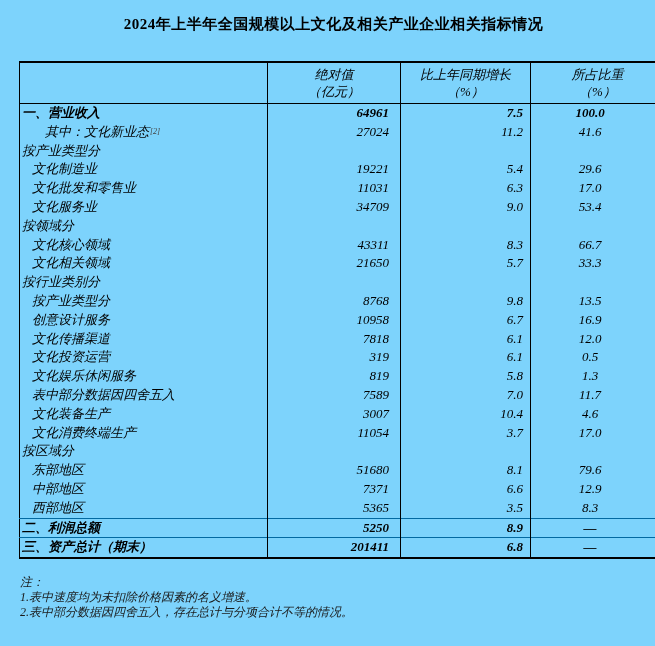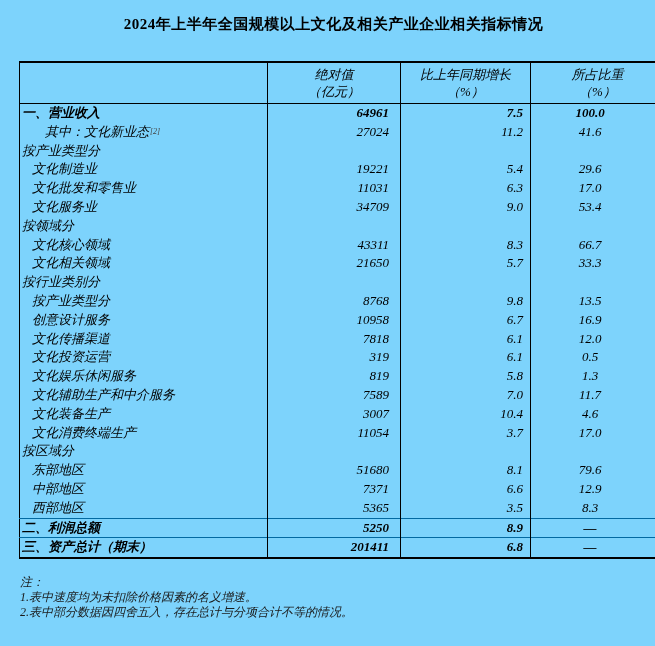--- a/index.html
+++ b/index.html
@@ -196,21 +196,21 @@
       <td class="c-num n-growth">6.1</td>
       <td class="c-num n-share">0.5</td>
     </tr>
         <tr>
       <td class="c-label ind1"><span class="lbl">文化娱乐休闲服务</span><span class="sup"></span></td>
       <td class="c-num n-abs">819</td>
       <td class="c-num n-growth">5.8</td>
       <td class="c-num n-share">1.3</td>
     </tr>
         <tr>
-      <td class="c-label ind1"><span class="lbl">文化辅助生产和中介服务</span><span class="sup"></span></td>
+      <td class="c-label ind1"><span class="lbl">表中部分数据因四舍五入</span><span class="sup"></span></td>
       <td class="c-num n-abs">7589</td>
       <td class="c-num n-growth">7.0</td>
       <td class="c-num n-share">11.7</td>
     </tr>
         <tr>
       <td class="c-label ind1"><span class="lbl">文化装备生产</span><span class="sup"></span></td>
       <td class="c-num n-abs">3007</td>
       <td class="c-num n-growth">10.4</td>
       <td class="c-num n-share">4.6</td>
     </tr>

